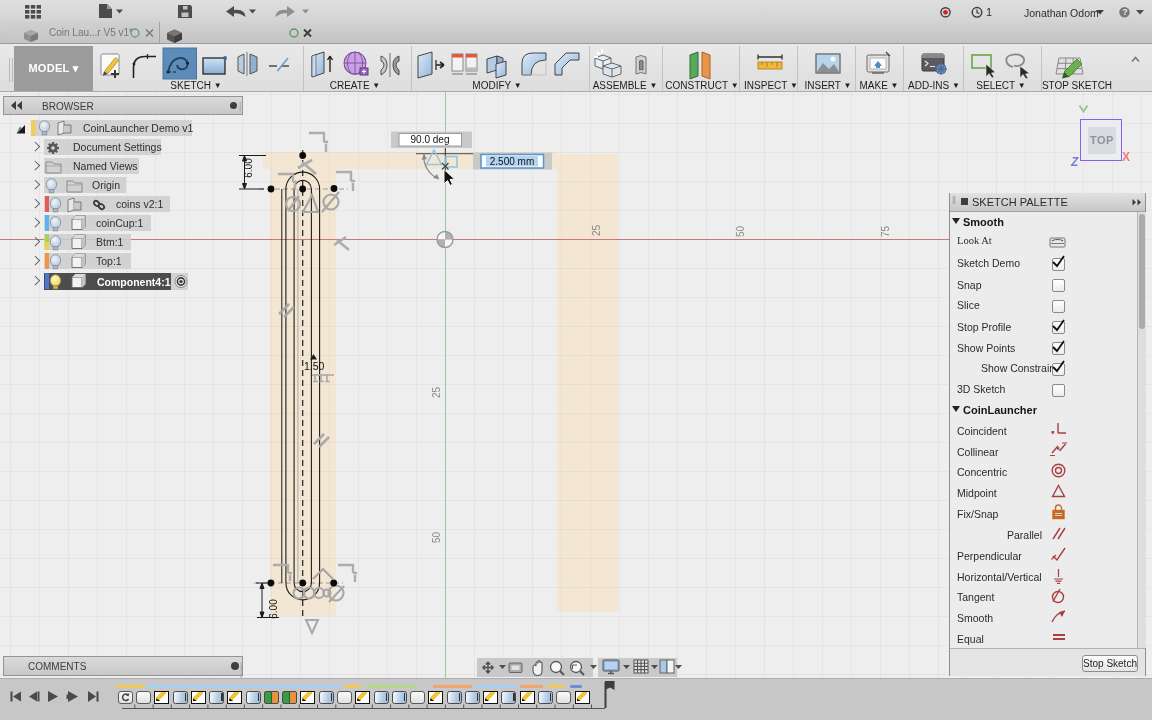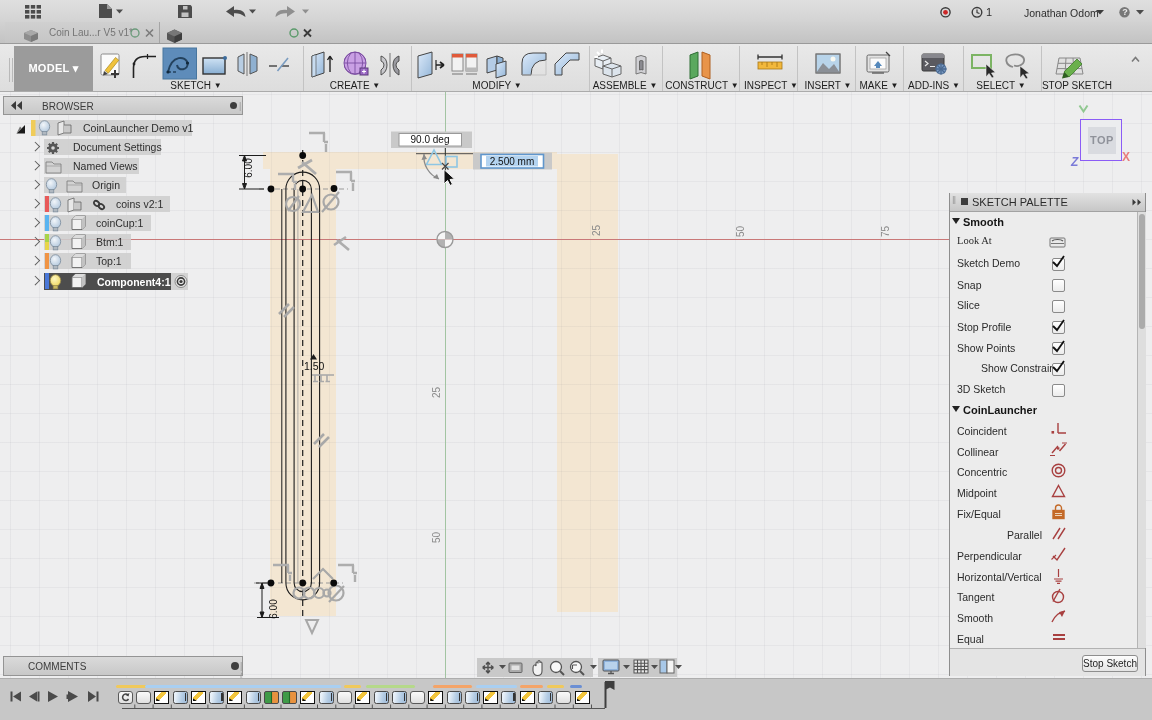--- a/index.html
+++ b/index.html
@@ -594,21 +594,21 @@
 <div class="paltxt" style="left:957px;top:320.5px;">Stop Profile</div>
 <div class="paltxt" style="left:957px;top:341.5px;">Show Points</div>
 <div class="paltxt" style="left:981px;top:362px;">Show Constraints</div>
 <div class="paltxt" style="left:957px;top:383px;">3D Sketch</div>
 <div class="sectri" style="left:952px;top:406px;"></div>
 <div class="palsec" style="left:963px;top:403.5px;">CoinLauncher</div>
 <div class="paltxt" style="left:957px;top:424.5px;">Coincident</div>
 <div class="paltxt" style="left:957px;top:445.5px;">Collinear</div>
 <div class="paltxt" style="left:957px;top:466px;">Concentric</div>
 <div class="paltxt" style="left:957px;top:487px;">Midpoint</div>
-<div class="paltxt" style="left:957px;top:508px;">Fix/Equal</div>
+<div class="paltxt" style="left:957px;top:508px;">Fix/Snap</div>
 <div class="paltxt" style="left:1007px;top:529px;">Parallel</div>
 <div class="paltxt" style="left:957px;top:549.5px;">Perpendicular</div>
 <div class="paltxt" style="left:957px;top:570.5px;">Horizontal/Vertical</div>
 <div class="paltxt" style="left:957px;top:591px;">Tangent</div>
 <div class="paltxt" style="left:957px;top:612px;">Smooth</div>
 <div class="paltxt" style="left:957px;top:633px;">Equal</div>
 
 <svg class="abs" style="left:1049px;top:236px;" width="19" height="12">
     <rect x="1" y="2" width="15" height="9" rx="1" fill="#e8e8e8" stroke="#777"></rect>
     <path d="M3 5 A 6 2.5 0 0 1 14 5" fill="none" stroke="#555" stroke-width="1.2"></path>

